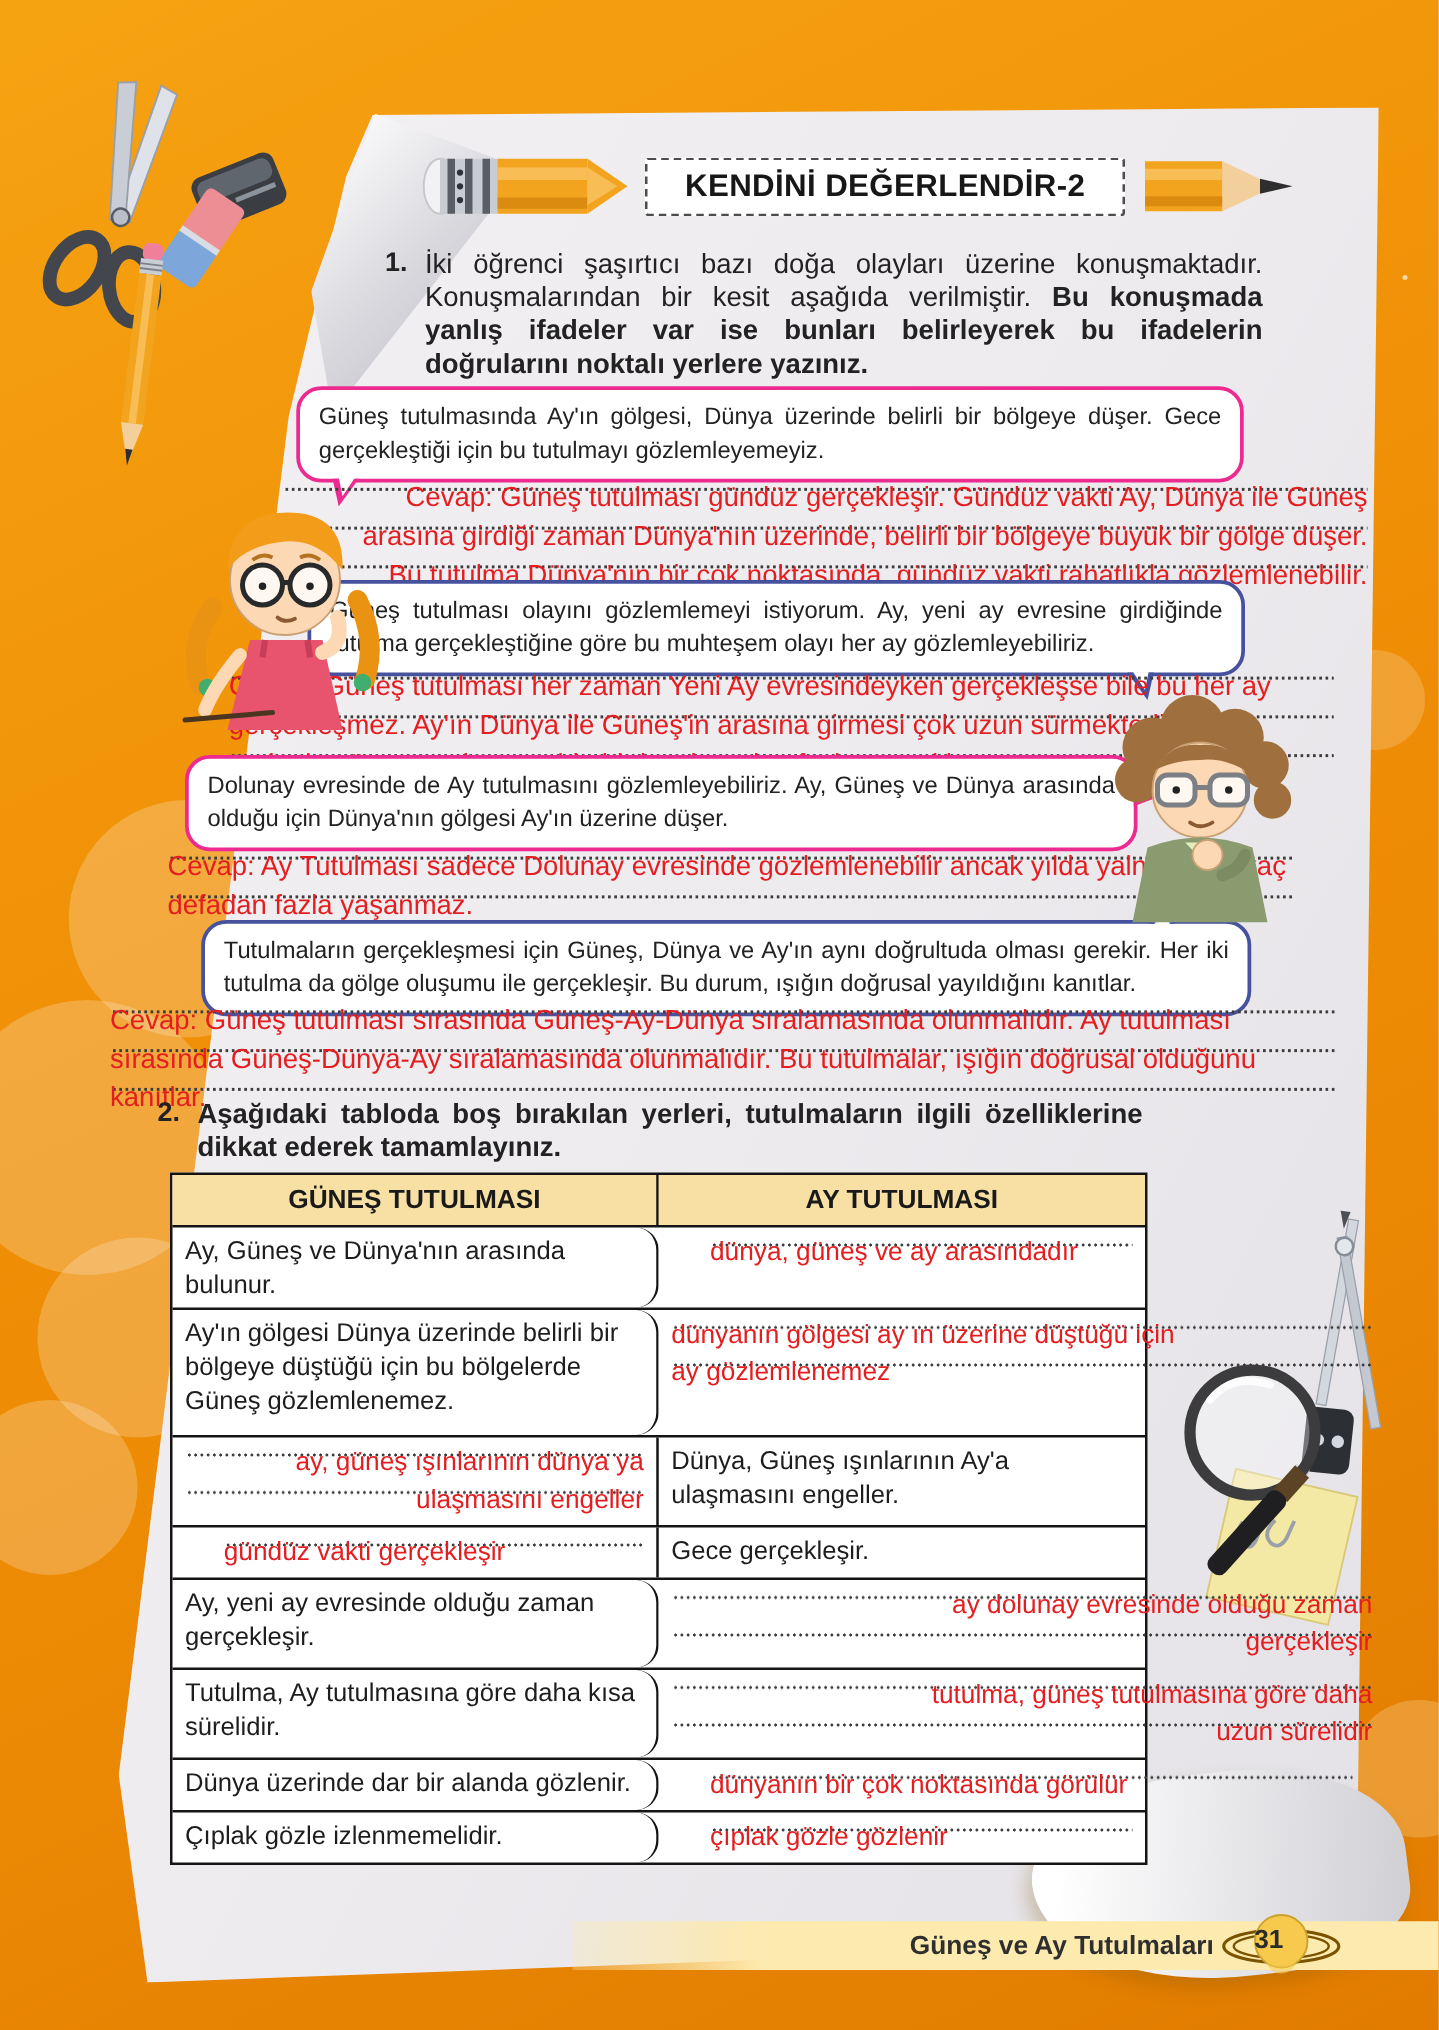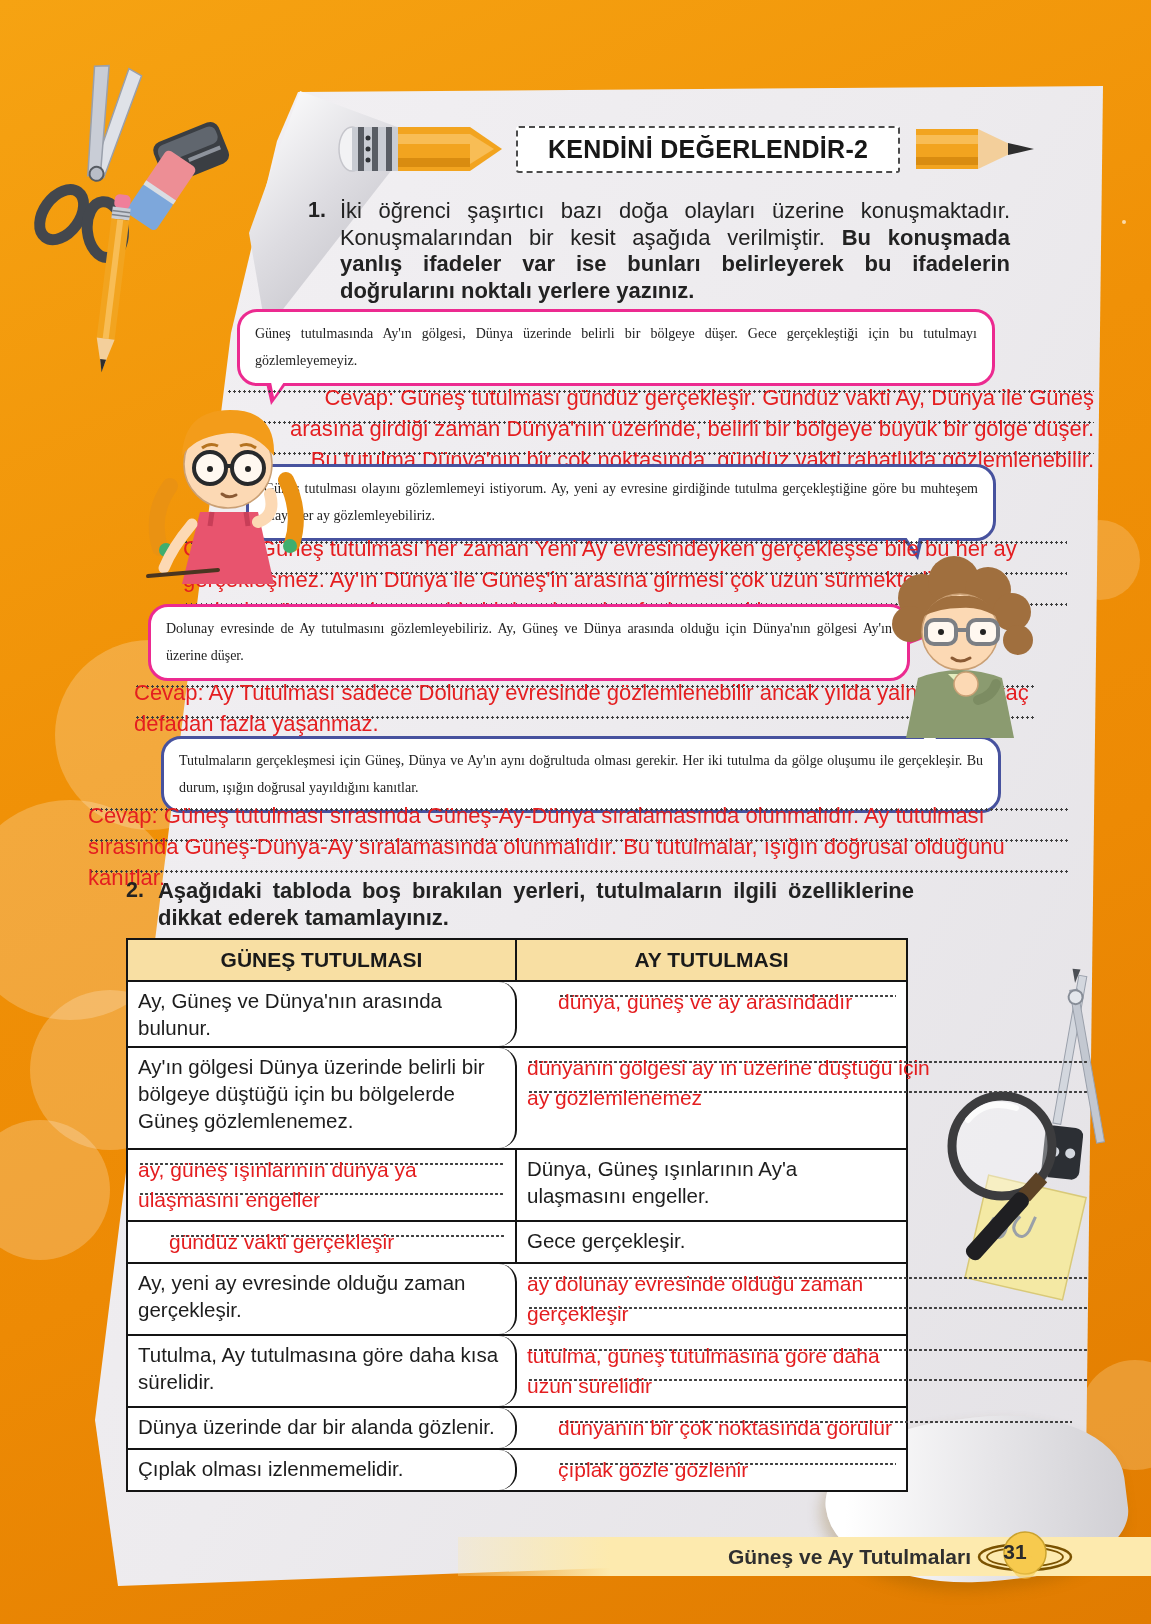--- a/index.html
+++ b/index.html
@@ -40,21 +40,21 @@
   .qrow{position:absolute;z-index:3;display:flex;color:#222;}
   .qnum{font-weight:bold;margin-right:14px;font-size:21.5px;}
   .qtext{font-size:22px;line-height:26.5px;text-align:justify;}
   .q1{left:308px;top:198px;width:702px;}
   .q2{left:126px;top:878px;width:788px;}
   .q2 .qtext{font-weight:bold;}
 
   
   .bubble{
     position:absolute;z-index:3;background:#fff;border-radius:20px;
-    padding:9px 15px;font-size:14px;line-height:26.5px;color:#222;text-align:justify;font-family:Liberation Serif, serif;
+    padding:9px 15px;font-size:19px;line-height:26.5px;color:#222;text-align:justify;
   }
   .bubble.pink{border:3px solid #ec2a90;}
   .bubble.blue{border:3px solid #47529e;}
   .bubble::before,.bubble::after{content:"";position:absolute;border:solid transparent;width:0;height:0;}
   
   .tail-bl::before{bottom:-22px;left:26px;border-width:22px 16px 0 5px;border-top-color:#ec2a90;}
   .tail-bl::after{bottom:-14px;left:31px;border-width:15px 10px 0 3px;border-top-color:#fff;}
   
   .tail-br::before{bottom:-22px;right:70px;border-width:22px 5px 0 16px;border-top-color:#47529e;}
   .tail-br::after{bottom:-14px;right:74px;border-width:15px 3px 0 10px;border-top-color:#fff;}
@@ -76,34 +76,34 @@
     white-space:pre-line;
     background-image:radial-gradient(circle,#3d3d3d 1.1px,rgba(0,0,0,0) 1.4px);
     background-size:5px 31px;background-position:1px 25px;background-repeat:repeat;
   }
   .a1{left:226px;top:382px;width:868px;height:95px;text-align:right;}
   .a2{left:183px;top:533px;width:884px;height:95px;}
   .a3{left:134px;top:677px;width:902px;height:64px;}
   .a4{left:88px;top:800px;width:980px;height:95px;}
 
   
-  .tbl{position:absolute;left:126px;top:938px;width:778px;z-index:3;border:2.5px solid #141414;background:#fff;}
+  .tbl{position:absolute;left:136px;top:938px;width:778px;z-index:3;border:2.5px solid #141414;background:#fff;}
   .tr{display:grid;grid-template-columns:389px 1fr;border-bottom:2px solid #141414;}
   .tr:last-child{border-bottom:none;}
   .td{padding:5px 10px;position:relative;overflow:visible;}
   .td.l{border-right:2px solid #141414;}
   .th{background:#f8dfa3;font-weight:bold;font-size:21px;color:#1a1a1a;text-align:center;padding:8px 0;}
   .print{font-size:20.5px;line-height:27px;color:#1d1d1d;border-radius:18px;}
   .hand{
     font-size:21px;line-height:30px;color:#e41e20;white-space:pre-line;
     background-image:radial-gradient(circle,#3d3d3d 1.1px,rgba(0,0,0,0) 1.4px);
     background-size:5px 30px;background-position:1px 24px;background-repeat:repeat;
   }
   .spill .hand{width:152%;position:relative;z-index:4;}
-  .rh1{min-height:30px;margin-left:31px;} .rh2{min-height:60px;} .rh3{min-height:90px;}
+  .rh1{min-height:30px;margin-left:31px;} .rh2{min-height:60px;text-align:right;} .rh3{min-height:90px;}
 
   
   .footer-bar{
     position:absolute;left:458px;top:1537px;width:693px;height:39px;z-index:6;
     background:linear-gradient(90deg,rgba(253,233,174,.3) 0%,#fdeaae 22%);
   }
   .footer-label{position:absolute;right:180px;top:0;line-height:39px;font-size:21px;color:#2f2f2f;font-weight:600;}
   .page-badge{position:absolute;right:78px;top:-10px;width:96px;height:58px;}
   .page-num{position:absolute;right:104px;top:3px;width:64px;text-align:center;font-size:21px;font-weight:bold;color:#2b2b2b;z-index:7;}
 
@@ -355,21 +355,21 @@
 uzun sürelidir</div>
       </div>
   </div>
   <div class="tr">
     <div class="td l print">Dünya üzerinde dar bir alanda gözlenir.</div>
     <div class="td rh1 spill">
         <div class="hand">dünyanın bir çok noktasında görülür</div>
       </div>
   </div>
   <div class="tr">
-    <div class="td l print">Çıplak olması izlenmemelidir.</div>
+    <div class="td l print">Çıplak gözle izlenmemelidir.</div>
     <div class="td rh1">
         <div class="hand">çıplak gözle gözlenir</div>
       </div>
   </div>
 </div>
 
 <div class="footer-bar">
   <span class="footer-label">Güneş ve Ay Tutulmaları</span>
   <svg class="page-badge" viewBox="0 0 96 58">
     <ellipse cx="48" cy="30" rx="46" ry="13" fill="none" stroke="#7a5200" stroke-width="2.5"></ellipse>

